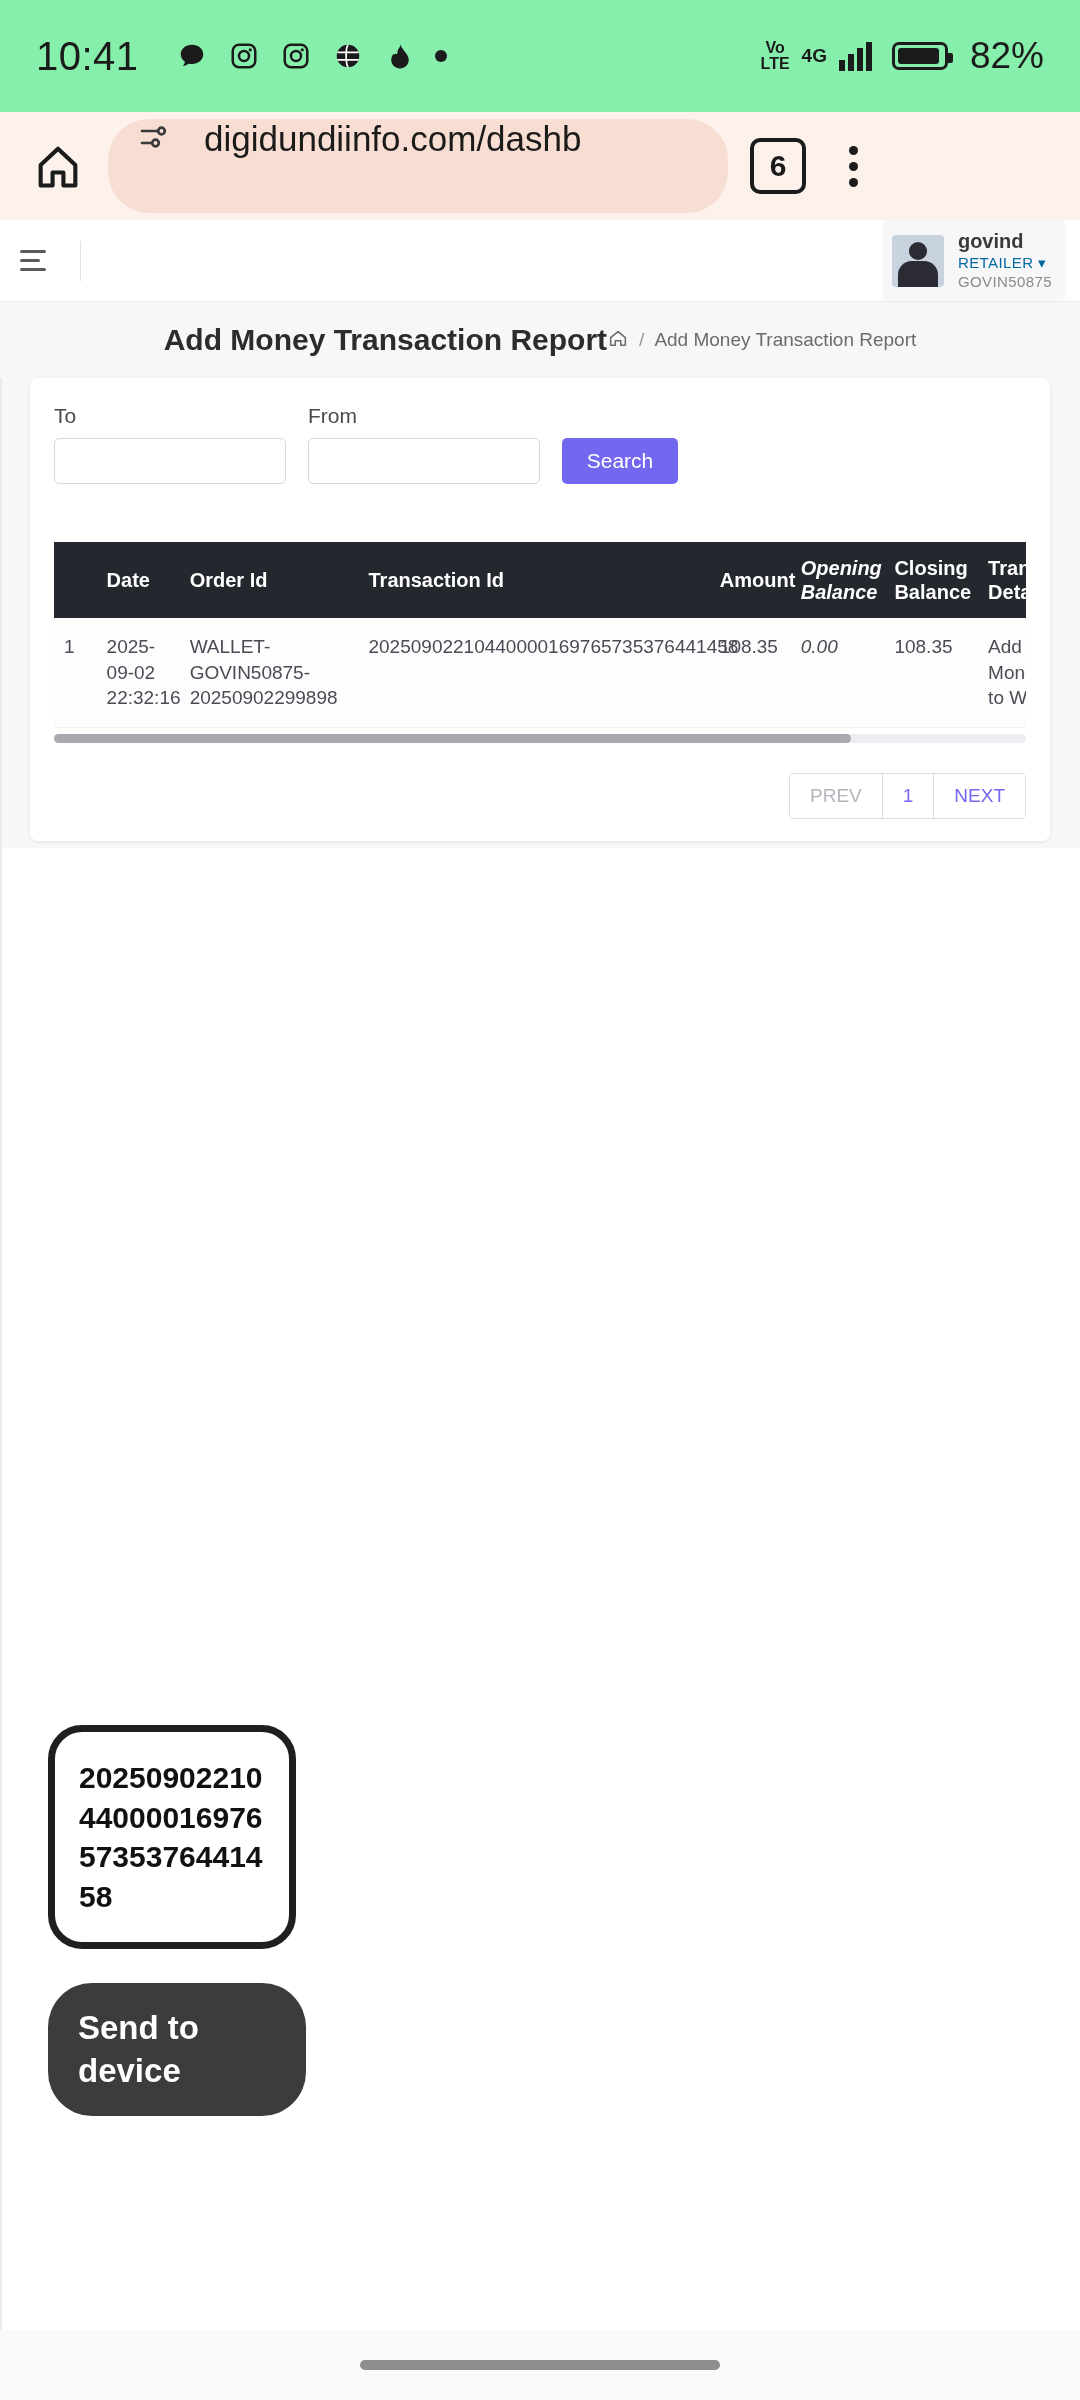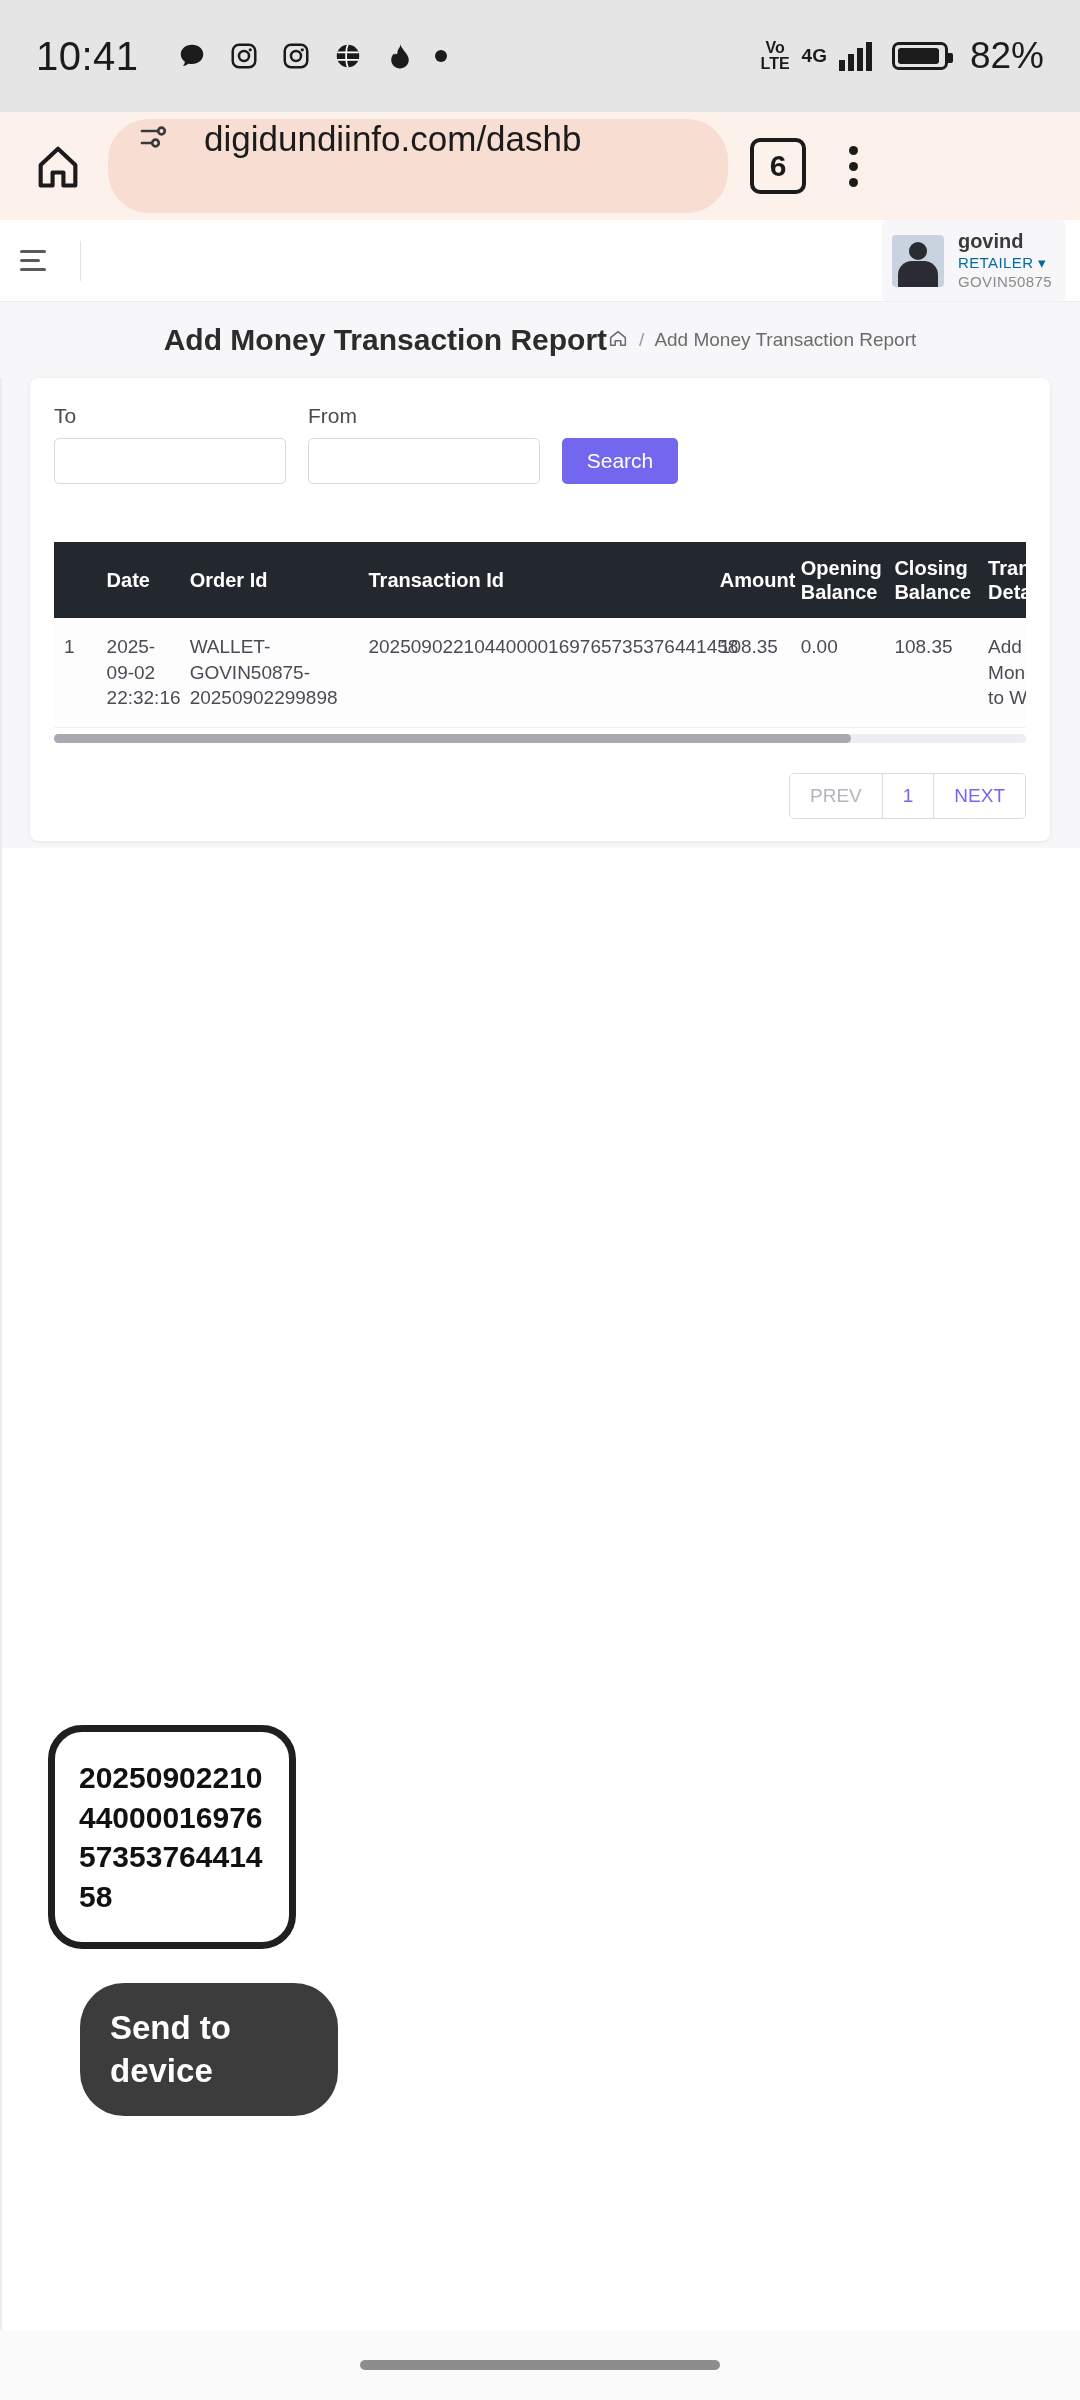--- a/index.html
+++ b/index.html
@@ -7,21 +7,21 @@
     width: 1080px; height: 2400px;
     background: #ffffff;
     font-family: "Liberation Sans", sans-serif;
     overflow: hidden;
   }
   body { position: relative; }
 
   
   .statusbar {
     height: 112px;
-    background: #e5e5e5;
+    background: #86efac;
     display: flex;
     align-items: center;
     padding: 0 36px;
   }
   .sb-time {
     font-size: 40px;
     color: #1b1b1b;
     font-weight: 400;
     letter-spacing: 0.5px;
     margin-right: 36px;
@@ -170,21 +170,21 @@
     font-size: 19px; color: #4b4b55;
     padding: 16px 10px; vertical-align: top; line-height: 1.35;
     background: #fdfdfe;
     border-bottom: 1px solid #efeff3;
   }
   .col-idx { width: 40px; }
   .col-date { width: 78px; }
   .col-order { width: 168px; }
   .col-txn { width: 330px; }
   .col-amt { width: 76px; }
-  .col-open { width: 88px; }
+  .col-open { width: 88px; font-style: italic; }
   .col-close { width: 88px; }
   .col-det { width: 90px; }
 
   .hscroll {
     margin-top: 6px; height: 9px; background: #eeeef2; border-radius: 5px; position: relative;
   }
   .hscroll i { position: absolute; left: 0; top: 0; height: 9px; width: 82%; background: #a9a9b2; border-radius: 5px; display: block; }
 
   .pager { display: flex; justify-content: flex-end; margin-top: 30px; }
   .pager .grp { display: flex; border: 1px solid #dcdce4; border-radius: 5px; overflow: hidden; }
@@ -212,21 +212,20 @@
   .send-device {
     margin-top: 34px;
     background: #3c3c3c;
     color: #ffffff;
     border-radius: 44px;
     width: 258px;
     padding: 24px 30px;
     font-size: 33px;
     font-weight: 700;
     line-height: 1.28;
-    margin-left: 32px;
   }
 
   
   .navbar {
     position: absolute; left: 0; bottom: 0; width: 1080px; height: 70px;
     background: #fafafa; display: flex; align-items: center; justify-content: center;
   }
   .nav-pill { width: 360px; height: 10px; border-radius: 6px; background: #8d8d8d; }
   .page-rest { background: #f7f7f9; position: absolute; left: 0; top: 848px; width: 1080px; bottom: 70px; z-index: -1; }
   .side-edge { position: absolute; left: 0; top: 378px; width: 2px; bottom: 70px; background: #eceaea; }

